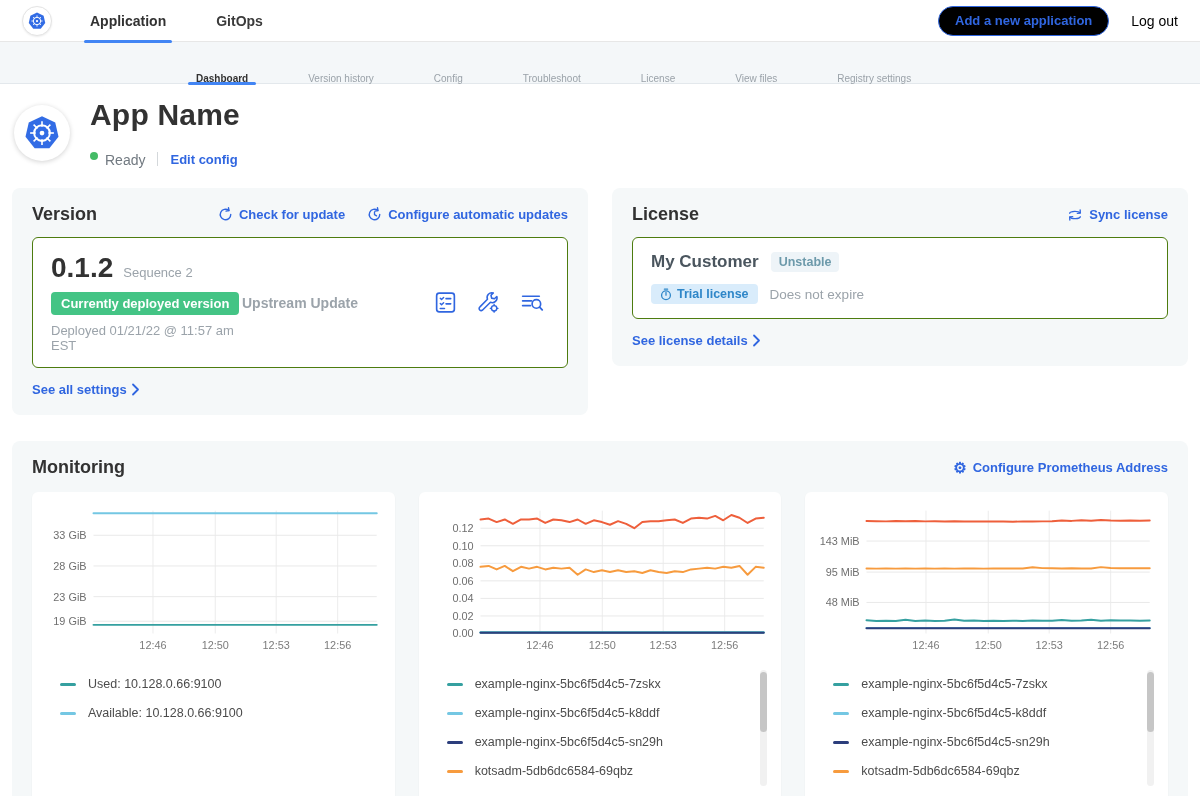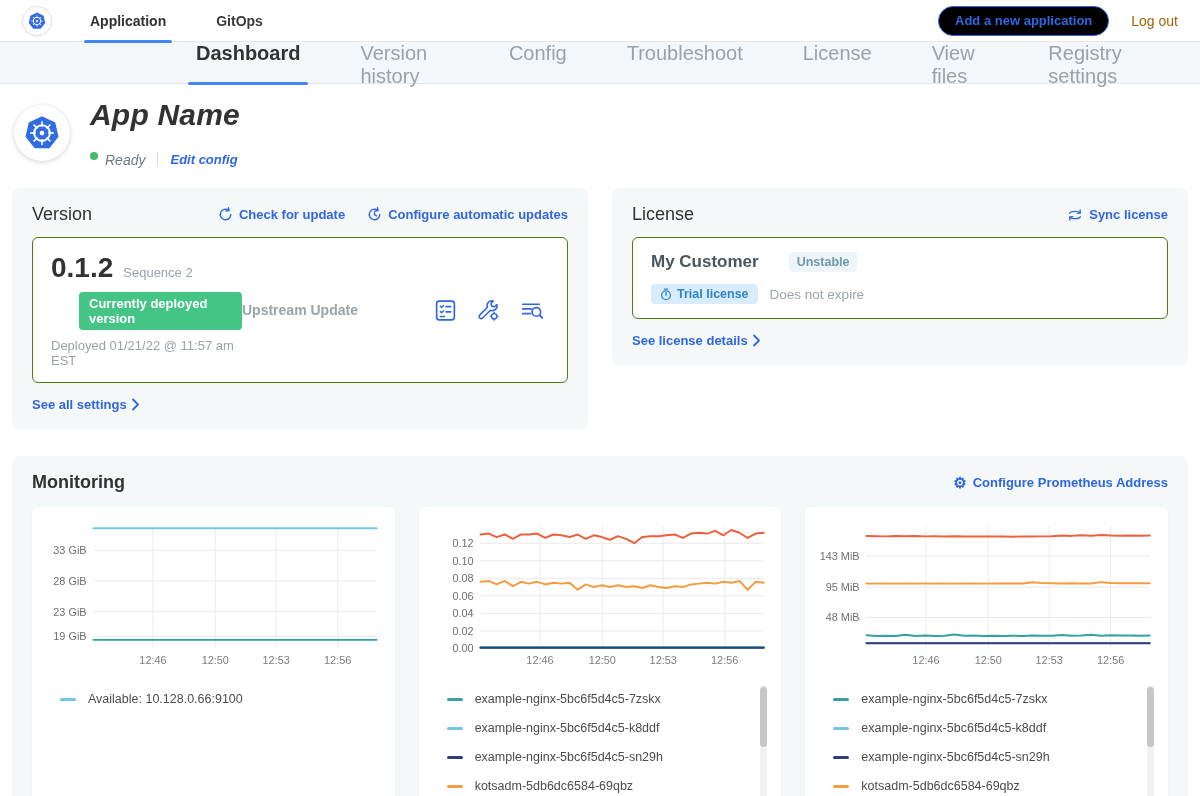--- a/index.html
+++ b/index.html
@@ -7,59 +7,59 @@
   body { font-family:"Liberation Sans", sans-serif; background:#fff; color:#323232; font-size:14px; }
 
   
   .topnav { height:42px; display:flex; align-items:center; padding:0 22px; border-bottom:1px solid #e7e7e7; background:#fff; }
   .nav-logo { width:30px; height:30px; border-radius:50%; border:1px solid #e4e4e4; background:#fff; display:flex; align-items:center; justify-content:center; box-shadow:0 1px 2px rgba(0,0,0,.08); margin-right:32px; }
   .topnav-tab { position:relative; height:42px; display:flex; align-items:center; padding:16px 6px; margin-right:38px; font-size:14px; font-weight:700; color:#323232; cursor:pointer; }
   .topnav-tab.gitops { font-weight:700; color:#3b3b3b; }
   .topnav-tab.active::after { content:""; position:absolute; left:0; right:0; bottom:-1px; height:3px; background:#4285f4; border-radius:2px; }
   .topnav-spacer { flex:1; }
   .add-app-btn { border:1px solid #3066e0; color:#3066e0; background:#000000; border-radius:16px; height:30px; padding:0 16px; font-size:13px; font-weight:700; cursor:pointer; font-family:inherit; }
-  .logout { margin-left:22px; font-size:14px; color:#a16207; cursor:pointer; }
+  .logout { margin-left:22px; font-size:14px; color:#000000; cursor:pointer; }
 
   
   .subnav { height:42px; background:#f4f7f9; border-bottom:1px solid #e3e8ec; display:flex; align-items:center; padding-left:188px; }
-  .subnav-tab { position:relative; height:42px; display:flex; align-items:flex-start; padding:0 8px; margin-right:44px; font-size:20px; color:#9aa2a9; cursor:pointer; }
+  .subnav-tab { position:relative; height:42px; display:flex; align-items:flex-end; padding:0 8px; margin-right:44px; font-size:10px; color:#9aa2a9; cursor:pointer; }
   .subnav-tab.active { color:#323232; font-weight:700; }
   .subnav-tab.active::after { content:""; position:absolute; left:0; right:0; bottom:-1px; height:3px; background:#4285f4; border-radius:2px; }
 
   
-  .app-header { display:flex; align-items:center; padding:14px 40px 12px 14px;font-style:italic; }
+  .app-header { display:flex; align-items:center; padding:14px 40px 12px 14px; }
   .app-icon { width:56px; height:56px; border-radius:50%; background:#fff; box-shadow:0 1px 5px rgba(0,0,0,.18); display:flex; align-items:center; justify-content:center; }
   .app-head-text { margin-left:20px; }
   .app-name { font-size:30px; font-weight:700; color:#323232; letter-spacing:.2px; }
   .app-status-row { display:flex; align-items:flex-start; margin-top:20px; font-size:14px; }
   .status-dot { width:8px; height:8px; border-radius:50%; background:#44bb66; margin-right:7px; }
   .status-text { color:#717980; margin-right:12px; }
   .vdiv { width:1px; height:14px; background:#d4d8db; margin-right:12px; }
   .link { color:#3066e0; font-weight:700; font-size:13px; cursor:pointer; text-decoration:none; display:inline-flex; align-items:center; gap:6px; }
 
   
   .cards-row { display:grid; grid-template-columns:1fr 1fr; gap:24px; padding:8px 12px 0 12px; align-items:start; }
   .soft-card { background:#f5f8f9; border-radius:8px; padding:16px 20px 18px 20px; }
   .soft-card-head { display:flex; align-items:center; }
-  .soft-card-title { font-size:18px; font-weight:400; color:#323232; flex:1; }
+  .soft-card-title { font-size:18px; font-weight:700; color:#323232; flex:1; }
   .head-links { display:flex; gap:22px; }
   .inner-card { background:#fff; border:1px solid #4d7c0f; border-radius:6px; margin-top:12px; padding:14px 18px; }
   .version-inner { display:flex; align-items:center; }
   .version-left { flex:1; }
   .ver-line { display:flex; align-items:baseline; gap:10px; }
   .ver-number { font-size:28px; font-weight:700; color:#323232; }
   .ver-seq { font-size:13px; color:#9ba3aa; }
-  .deployed-badge { display:inline-block; margin-top:8px; background:#44c485; color:#fff; font-size:13px; font-weight:700; padding:4px 10px; border-radius:4px;margin-left:28px; }
+  .deployed-badge { display:inline-block; margin-top:8px; background:#44c485; color:#fff; font-size:13px; font-weight:700; padding:4px 10px; border-radius:4px; }
   .deployed-at { margin-top:8px; font-size:13px; color:#9ba3aa; }
   .ver-source { flex:1; font-size:14px; color:#9ba3aa; font-weight:700; }
   .ver-icons { display:flex; gap:18px; align-items:center; padding-right:4px; }
   .ver-icons svg { cursor:pointer; }
   .see-link { margin-top:14px; display:flex; align-items:center; gap:4px; }
 
-  .cust-line { display:flex; align-items:center; gap:30px; }
+  .cust-line { display:flex; align-items:center; gap:12px; }
   .cust-name { font-size:17px; font-weight:700; color:#4a555e; }
   .channel-badge { background:#eef4f8; color:#6d9aab; font-size:12.5px; font-weight:700; padding:3px 8px; border-radius:4px; }
   .lic-line2 { display:flex; align-items:center; gap:12px; margin-top:12px; }
   .trial-badge { background:#d9ecfb; color:#2e86c8; font-size:12.5px; font-weight:700; padding:3px 9px; border-radius:4px; display:inline-flex; align-items:center; gap:5px; }
   .expiry { font-size:13.5px; color:#9ba3aa; }
 
   
   .monitoring { margin:26px 12px 0 12px; background:#f5f8f9; border-radius:8px; padding:16px 20px 20px 20px; }
   .mon-head { display:flex; align-items:center; margin-bottom:14px; }
   .mon-title { flex:1; font-size:18px; font-weight:700; }
@@ -295,20 +295,24 @@
           <line x1="52" y1="63.8" x2="338" y2="63.8" stroke="#e9e9e9" stroke-width="1"></line>
           <text x="45" y="67.8" text-anchor="end" font-size="11" fill="#6f6f6f" font-family="&quot;Liberation Sans&quot;, sans-serif">28 GiB</text>
           <line x1="52" y1="94.80000000000001" x2="338" y2="94.80000000000001" stroke="#e9e9e9" stroke-width="1"></line>
           <text x="45" y="98.80000000000001" text-anchor="end" font-size="11" fill="#6f6f6f" font-family="&quot;Liberation Sans&quot;, sans-serif">23 GiB</text>
           <line x1="52" y1="119.6" x2="338" y2="119.6" stroke="#e9e9e9" stroke-width="1"></line>
           <text x="45" y="123.6" text-anchor="end" font-size="11" fill="#6f6f6f" font-family="&quot;Liberation Sans&quot;, sans-serif">19 GiB</text>
           <polyline points="52.0,10.5 338.0,10.5" fill="none" stroke="#74c7e3" stroke-width="2" stroke-linejoin="round" stroke-linecap="round"></polyline>
           <polyline points="52.0,123.3 338.0,123.3" fill="none" stroke="#35a0a0" stroke-width="2" stroke-linejoin="round" stroke-linecap="round"></polyline>
         </svg>
       <div class="legend-wrap">
+          <div class="legend-item">
+            <span class="legend-dash" style="background: rgb(53, 160, 160);"></span>
+            <span class="legend-label">Used: 10.128.0.66:9100</span>
+          </div>
           <div class="legend-item">
             <span class="legend-dash" style="background: rgb(116, 199, 227);"></span>
             <span class="legend-label">Available: 10.128.0.66:9100</span>
           </div>
         </div>
       <div class="chart-title">Disk Usage</div>
     </div>
     <div class="chart-card">
       <svg class="chart-svg" viewBox="0 0 346 158">
           <line x1="112.06" y1="8" x2="112.06" y2="132" stroke="#ececec" stroke-width="1"></line>

